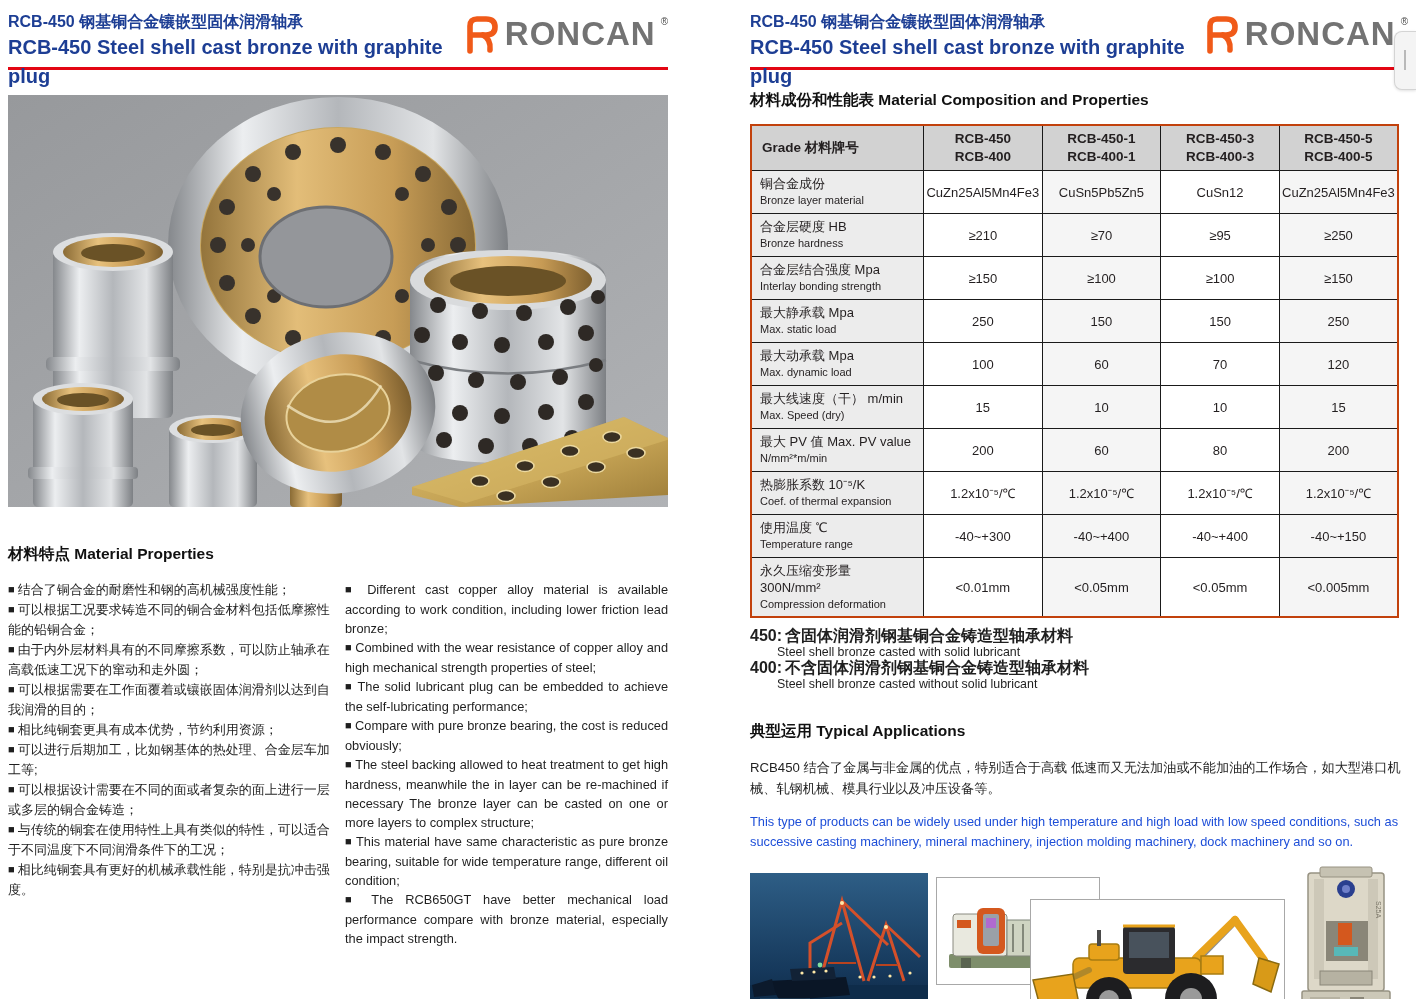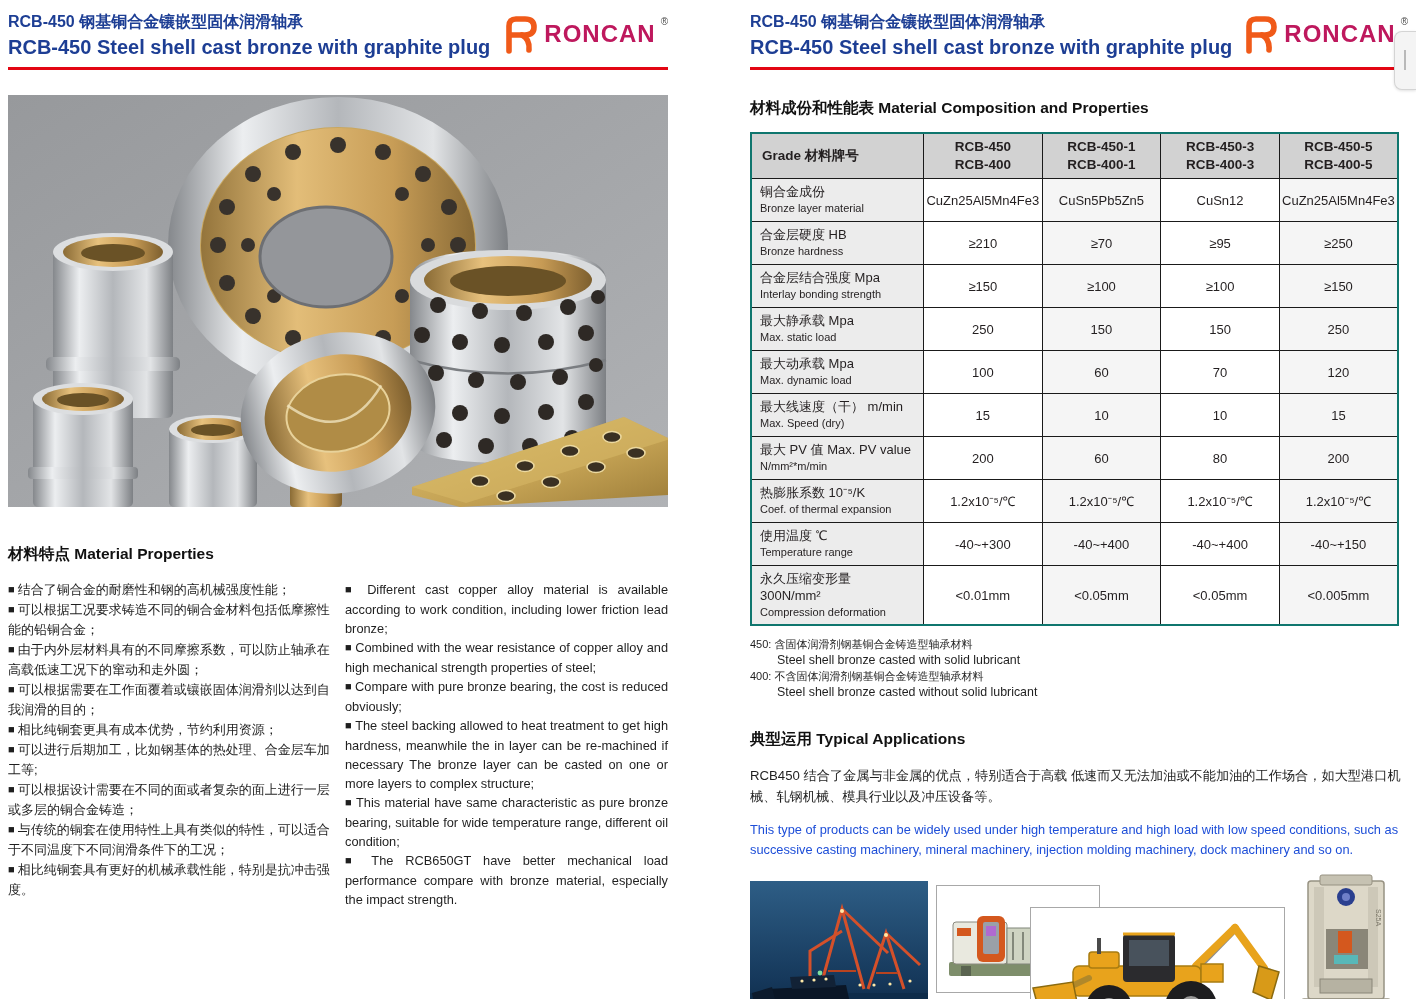--- a/index.html
+++ b/index.html
@@ -10,50 +10,50 @@
   .page{position:absolute;top:0;}
   .page-left{left:8px;width:660px;}
   .page-right{left:750px;width:658px;}
 
   
   .page-header{display:flex;justify-content:space-between;align-items:flex-start;
                padding-top:12px;height:48px;}
   .title-cn{font-size:16px;font-weight:bold;color:#1d3e94;line-height:1.3;}
   .title-en{font-size:20px;font-weight:bold;color:#1d3e94;line-height:1.45;}
   .logo{display:flex;align-items:center;gap:5px;margin-top:2px;}
-  .logo-text{font-size:24px;font-weight:bold;color:#be185d;letter-spacing:1px;}
+  .logo-text{font-size:33px;font-weight:bold;color:#737373;letter-spacing:1px;}
   .logo-reg{font-size:10px;color:#4a4a4a;align-self:flex-start;margin-top:2px;}
   .red-rule{height:3px;background:#e30613;margin-top:7px;}
 
   
   .product-photo{margin:25px 0 0 0;width:660px;height:412px;display:block;}
   .section-title{margin:0;font-size:15.5px;font-weight:bold;color:#111;}
   .left-props-title{margin-top:37px;}
   .bullets-wrap{display:flex;gap:14px;margin-top:15px;}
   .bullet-col{width:323px;}
   .bullet-cn .bullet{font-size:13px;line-height:20px;color:#1f1f1f;}
   .bullet-en .bullet{font-size:12.8px;line-height:19px;color:#1f1f1f;text-align:justify;}
   .bullet::before{content:"■ ";font-size:11px;position:relative;top:-1px;}
 
   
-  .table-title{margin-top:28px;}
+  .table-title{margin-top:20px;}
   table.comp-table{border-collapse:collapse;table-layout:fixed;width:649px;margin-top:13px;
-                   border:2px solid #0f766e;padding-left:8px;}
+                   border:2px solid #c2410c;padding-left:8px;}
   .comp-table th,.comp-table td{border:1px solid #1a1a1a;}
   .comp-table thead th{background:#d2d2d2;height:42px;font-size:13.5px;font-weight:bold;
                        text-align:center;vertical-align:middle;line-height:1.35;}
   .comp-table th.lbl{width:160px;text-align:left;padding-left:10px;}
   .comp-table td.lbl{background:#ececec;text-align:left;padding:5px 8px;vertical-align:middle;}
   .lbl-cn{font-size:13px;line-height:1.3;}
   .lbl-en{font-size:11px;line-height:1.3;}
   .comp-table td.val{text-align:center;vertical-align:middle;font-size:13px;height:40px;}
   .comp-table tbody td:nth-child(3),.comp-table tbody td:nth-child(5){background:#f5f5f5;}
 
   .notes{margin-top:10px;}
-  .note-cn{font-size:11px;line-height:16px;color:#1f1f1f;}
+  .note-cn{font-size:16px;line-height:16px;color:#1f1f1f;font-weight:bold;}
   .note-code{margin-right:3px;}
   .note-en{font-size:12.4px;line-height:16px;color:#1f1f1f;padding-left:27px;}
 
   .apps-title{margin-top:29px;}
   .para-cn{margin-top:15px;font-size:13.2px;line-height:21px;color:#1f1f1f;}
   .para-en{margin-top:11px;font-size:12.8px;line-height:20px;color:#1d4ed8;}
 
   .apps-images{position:relative;margin-top:10px;height:170px;}
   .app-img{position:absolute;display:block;}
   .img-dock{left:0;top:8px;}
@@ -261,20 +261,21 @@
 
           <div class="bullet">相比纯铜套具有更好的机械承载性能，特别是抗冲击强度。</div>
         </div>
       <div class="bullet-col bullet-en">
 
           <div class="bullet">Different cast copper alloy material is available according to work condition, including lower friction lead bronze;</div>
 
           <div class="bullet">Combined with the wear resistance of copper alloy and high mechanical strength properties of steel;</div>
 
 
+          <div class="bullet">The solid lubricant plug can be embedded to achieve the self-lubricating performance;</div>
 
           <div class="bullet">Compare with pure bronze bearing, the cost is reduced obviously;</div>
 
           <div class="bullet">The steel backing allowed to heat treatment to get high hardness, meanwhile the in layer can be re-machined if necessary The bronze layer can be casted on one or more layers to complex structure;</div>
 
           <div class="bullet">This material have same characteristic as pure bronze bearing, suitable for wide temperature range, different oil condition;</div>
 
           <div class="bullet">The RCB650GT have better mechanical load performance compare with bronze material, especially the impact strength.</div>
         </div>
     </div>

